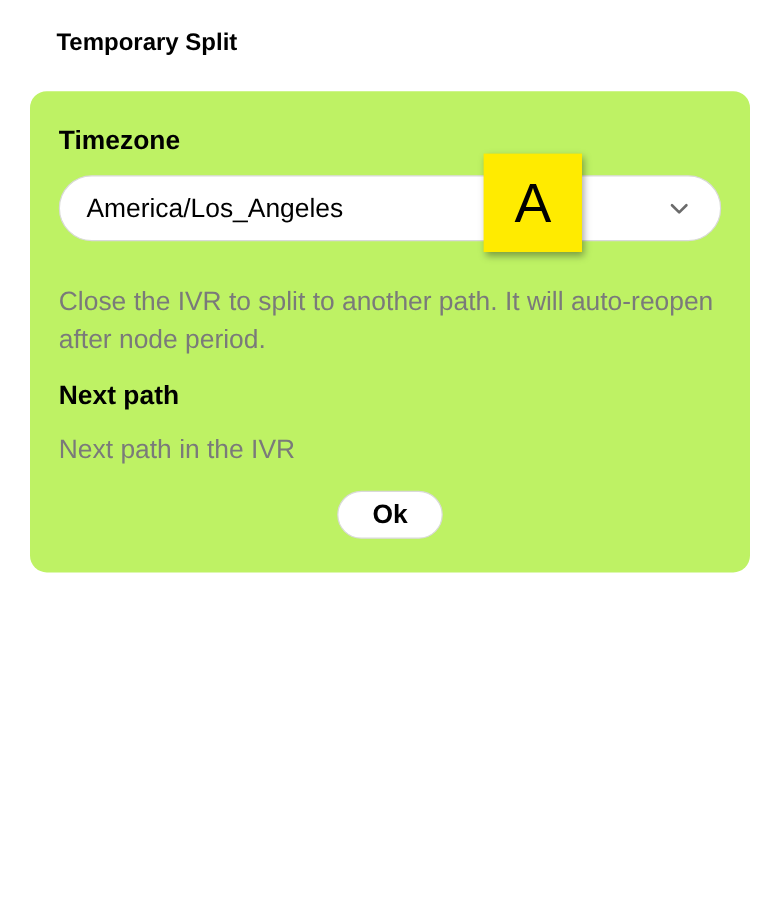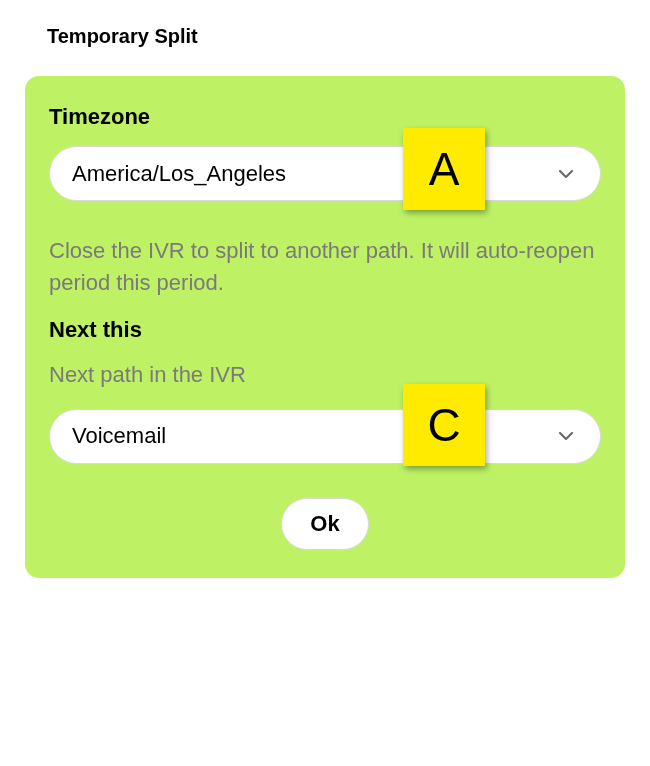--- a/index.html
+++ b/index.html
@@ -88,21 +88,21 @@
   .marker-c { left: 354px; top: -25px; }
   .ok-row {
     display: flex;
     justify-content: center;
     margin-top: 4px;
   }
   .ok-button {
     background: #ffffff;
     border: 1px solid #d9d9d9;
     border-radius: 999px;
-    height: 52px;
+    height: 40px;
     padding: 0 28px;
     font-size: 22px;
     font-weight: 700;
     cursor: pointer;
   }
   .group {
     position: relative;
   }
   .select-wrap {
     position: relative;
@@ -124,36 +124,25 @@
           <svg viewBox="0 0 20 20">
               <path d="M4 7l6 6 6-6"></path>
             </svg>
         </span>
       </div>
       <div class="marker marker-a">A</div>
     </div>
   </div>
 
   <div class="group">
-    <div class="helper-text">Close the IVR to split to another path. It will auto-reopen period this period.</div>
+    <div class="helper-text">Close the IVR to split to another path. It will auto-reopen after node period.</div>
   </div>
 
   <div class="group">
-    <div class="field-label">Next this</div>
+    <div class="field-label">Next path</div>
     <div class="helper-text">Next path in the IVR</div>
-    <div class="select-wrap">
-      <div class="select">
-        <span class="select-value">Voicemail</span>
-        <span class="chevron">
-          <svg viewBox="0 0 20 20">
-              <path d="M4 7l6 6 6-6"></path>
-            </svg>
-        </span>
-      </div>
-      <div class="marker marker-c">C</div>
-    </div>
   </div>
 
   <div class="ok-row">
     <button class="ok-button">Ok</button>
   </div>
 
 </div>
 
 </body></html>

